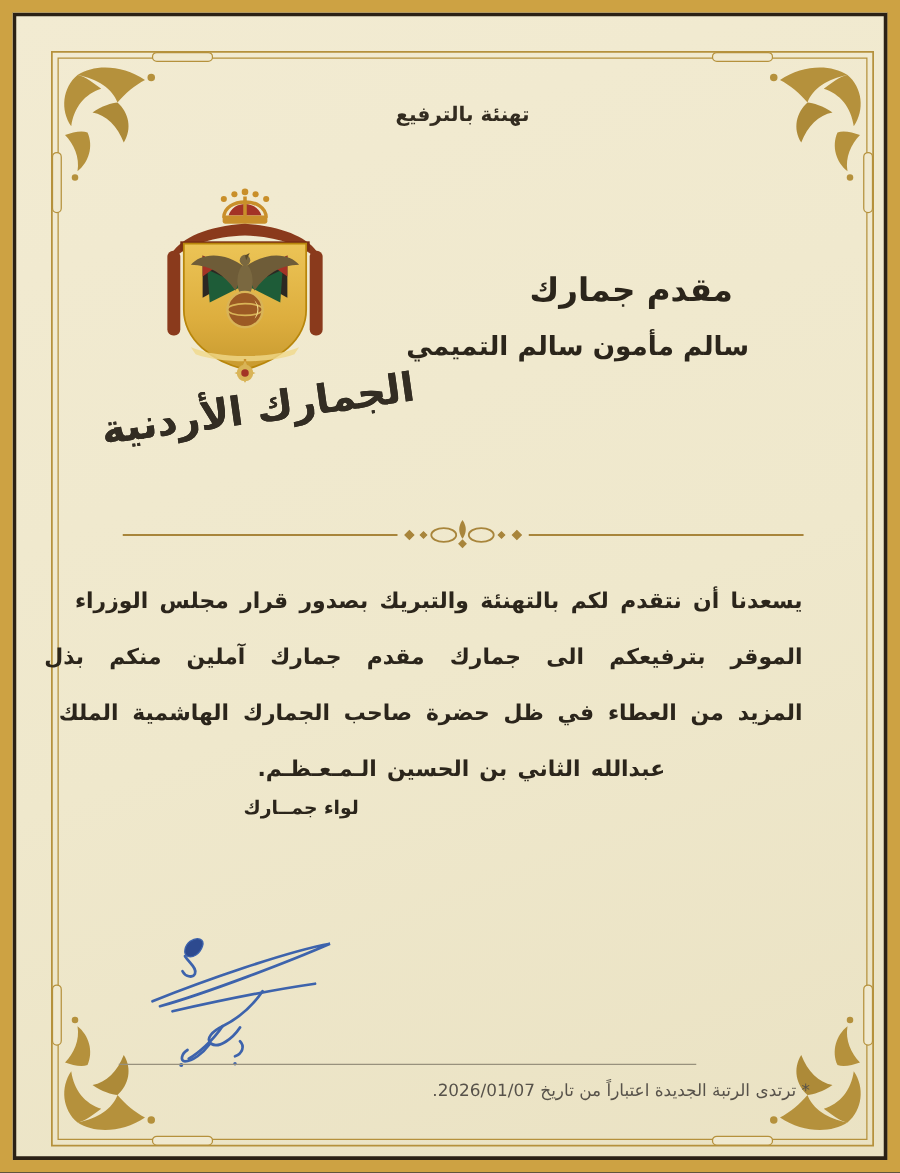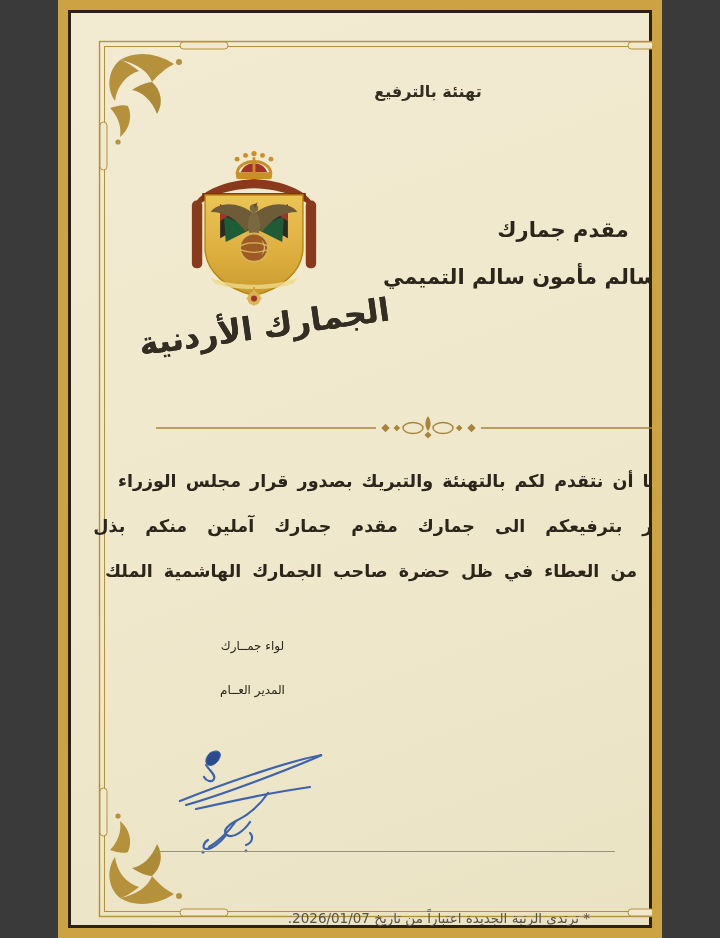--- a/index.html
+++ b/index.html
@@ -1,19 +1,19 @@
 <!DOCTYPE html>
 <html lang="ar"><head>
 <meta charset="utf-8">
 <style>
   html,body{margin:0;padding:0;background:#3a3a3a;}
   *{box-sizing:border-box;}
   .page{
     position:relative;
-    width:604px;height:938px;
+    width:720px;height:938px;
     margin:0 auto;
     background:linear-gradient(160deg,#f2ebd2 0%, #efe8cc 55%, #eae2c3 100%);
     border:10px solid #cda243;
     box-shadow:inset 0 0 0 3px #2b2115;
     overflow:hidden;
     font-family:"DejaVu Sans", sans-serif;
     color:#2b251b;
   }
   
   .frame{position:absolute;left:28px;top:28px;width:664px;height:882px;pointer-events:none;}
@@ -26,46 +26,46 @@
   .emblem{position:absolute;left:110px;top:136px;width:152px;height:160px;}
   .org-calligraphy{
     position:absolute;left:70px;top:298px;width:250px;
     text-align:center;font-size:32px;font-weight:700;color:#332d23;
     transform:rotate(-8deg);
     text-shadow:0 0 0.5px #332d23;
     white-space:nowrap;
   }
   .rank-line{
     position:absolute;top:208px;left:350px;width:290px;
-    text-align:center;font-size:21px;font-weight:700;direction:rtl;white-space:nowrap;
+    text-align:center;font-size:26px;font-weight:700;direction:rtl;white-space:nowrap;
   }
   .name-line{
     position:absolute;top:255px;left:315px;width:340px;
     text-align:left;font-size:21px;font-weight:700;direction:rtl;white-space:nowrap;
   }
   .divider{position:absolute;left:88px;top:403px;width:545px;height:30px;}
   .body-text{position:absolute;left:86px;top:450px;width:546px;direction:rtl;}
   .body-line{
     display:block;height:45px;line-height:42px;
     font-size:17.5px;font-weight:700;text-align:center;white-space:nowrap;
     color:#2b251b;
   }
   .body-line.l1{word-spacing:3px;}
   .body-line.l2{word-spacing:14px;}
   .body-line.l3{word-spacing:5px;}
   .body-line.l4{word-spacing:2px;}
   .signer-block{position:absolute;left:92px;top:616px;width:185px;direction:rtl;}
   .signer-line{
     display:block;height:44px;line-height:40px;
-    font-size:12px;font-weight:400;text-align:center;white-space:nowrap;
+    font-size:15px;font-weight:700;white-space:nowrap;
   }
   .signature{position:absolute;left:102px;top:733px;width:215px;height:112px;}
   .foot-rule{position:absolute;left:85px;top:841px;width:462px;height:1px;background:#98917d;}
   .footnote{
-    position:absolute;right:62px;top:900px;width:340px;
+    position:absolute;right:62px;top:855px;width:340px;
     direction:rtl;text-align:right;font-size:13.5px;font-weight:400;
     color:#57524a;white-space:nowrap;
   }
 </style>
 </head>
 <body>
 
 <div class="page">
 
   <svg class="frame" viewBox="0 0 664 882">
@@ -161,25 +161,25 @@
       <rect x="301.4" y="13.2" width="3.6" height="3.6" transform="rotate(45 303.2 15)"></rect>
       <rect x="313" y="12.5" width="5" height="5" transform="rotate(45 315.5 15)"></rect>
       <line x1="325" y1="15" x2="545" y2="15" stroke-width="1.6"></line>
     </g>
   </svg>
 
   <div class="body-text">
     <span class="body-line l1">يسعدنا أن نتقدم لكم بالتهنئة والتبريك بصدور قرار مجلس الوزراء</span>
     <span class="body-line l2">الموقر بترفيعكم الى جمارك مقدم جمارك آملين منكم بذل</span>
     <span class="body-line l3">المزيد من العطاء في ظل حضرة صاحب الجمارك الهاشمية الملك</span>
+    <span class="body-line l4">عبدالله الثاني بن الحسين الـمـعـظـم.</span>
   </div>
 
   <div class="signer-block">
     <span class="signer-line">لواء جمــارك</span>
-    <span class="signer-line">المدير العــام</span>
   </div>
 
   <svg class="signature" viewBox="0 0 215 112">
     <g stroke="#3d63ac" stroke-width="2.2" fill="none" stroke-linecap="round">
       <path d="M40,10 C46,6 52,8 50,14 C48,20 42,24 38,22 C34,20 36,13 40,10 Z" fill="#2d4a8f" stroke-width="1"></path>
       <path d="M36,22 C40,28 46,32 44,36 C42,40 36,38 34,34"></path>
       <path d="M10,58 C50,42 118,18 152,12 C120,26 52,52 16,62"></path>
       <path d="M26,66 C70,56 112,48 140,44"></path>
       <path d="M98,50 C90,62 78,72 66,78 C58,82 52,88 57,92 C63,96 74,88 80,79"></path>
       <path d="M66,78 C58,90 46,100 39,104"></path>

